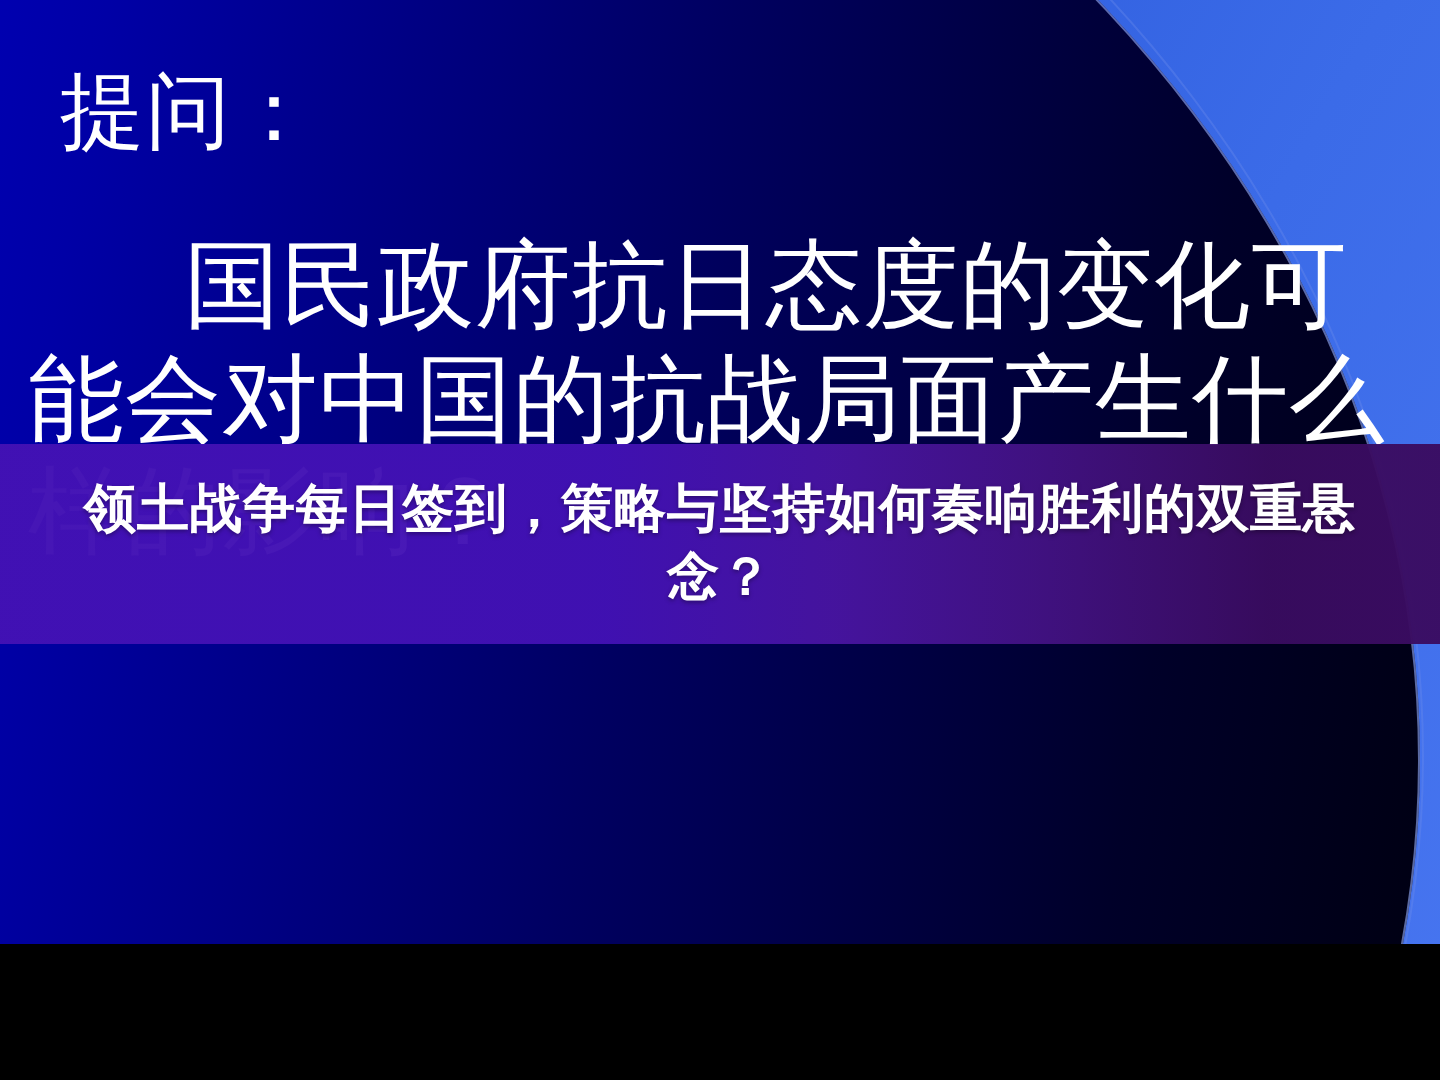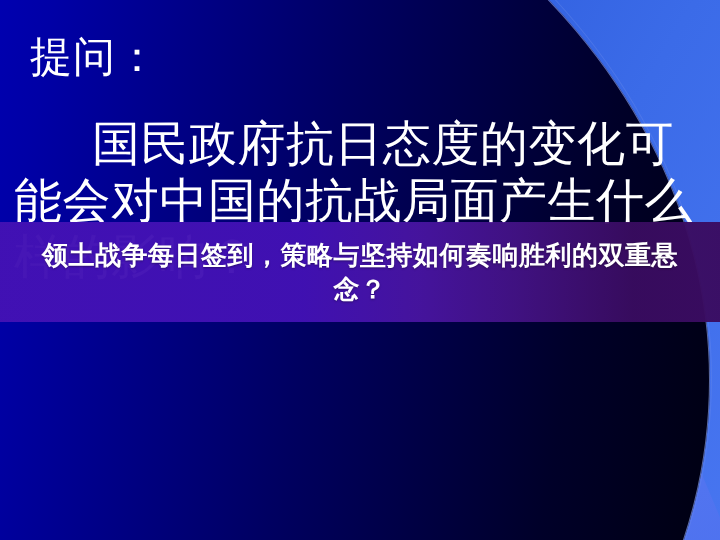--- a/index.html
+++ b/index.html
@@ -3,21 +3,21 @@
 <meta charset="utf-8">
 <style>
   html, body {
     margin: 0;
     padding: 0;
     background: #000;
   }
   #slide {
     position: relative;
     width: 720px;
-    height: 540px;
+    height: 472px;
     overflow: hidden;
     font-family: "Liberation Serif", "DejaVu Serif", serif;
     background: #000033;
   }
 
   
   .bg-base {
     position: absolute;
     inset: 0;
     background: linear-gradient(100deg,

